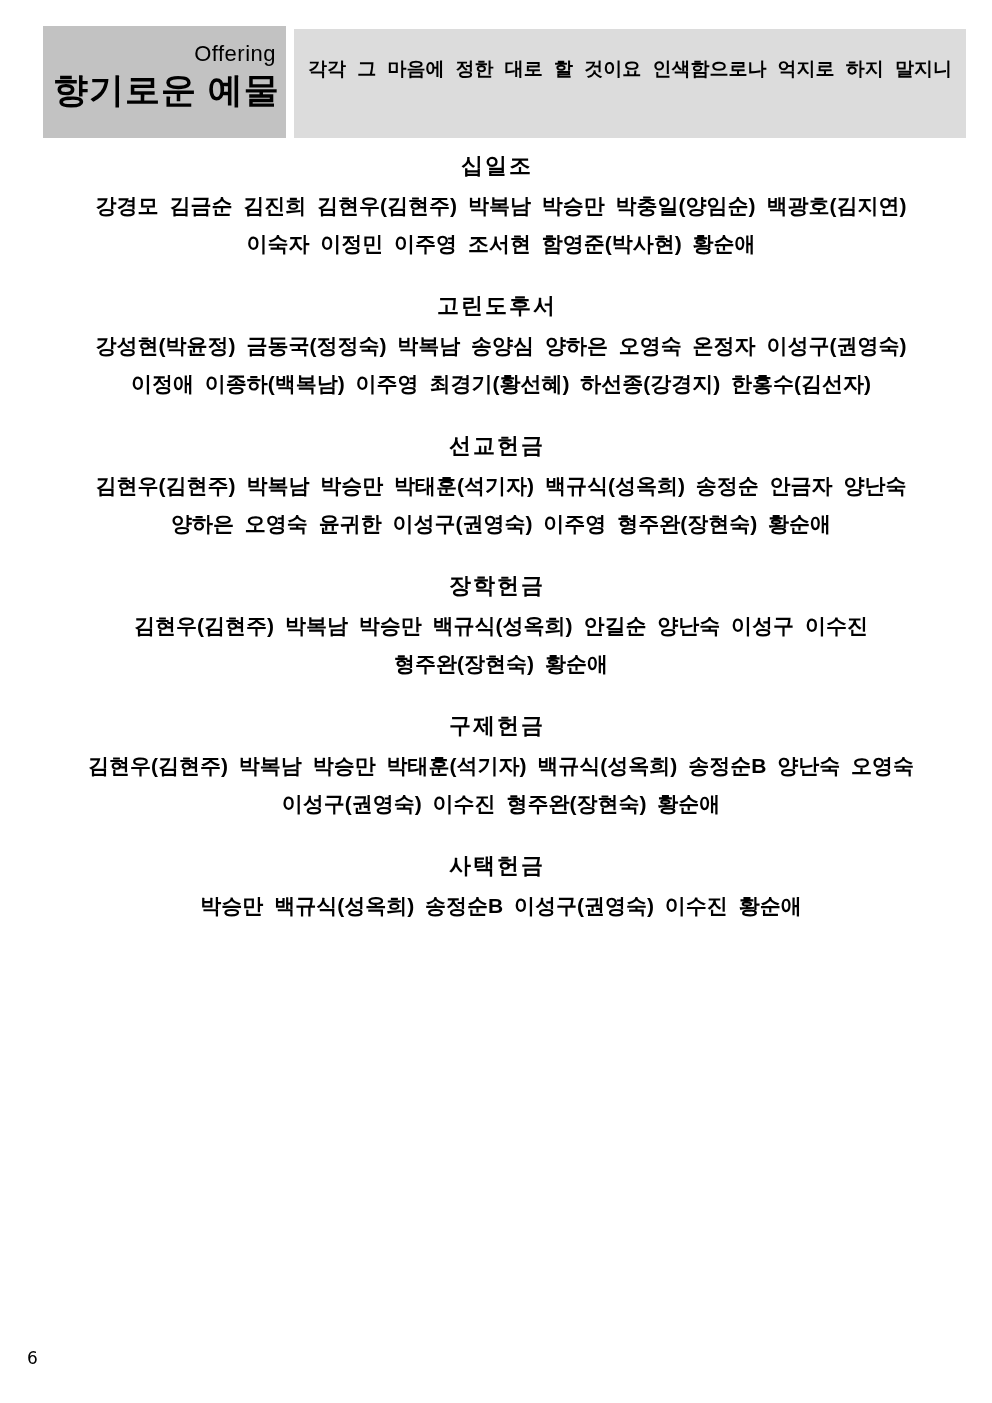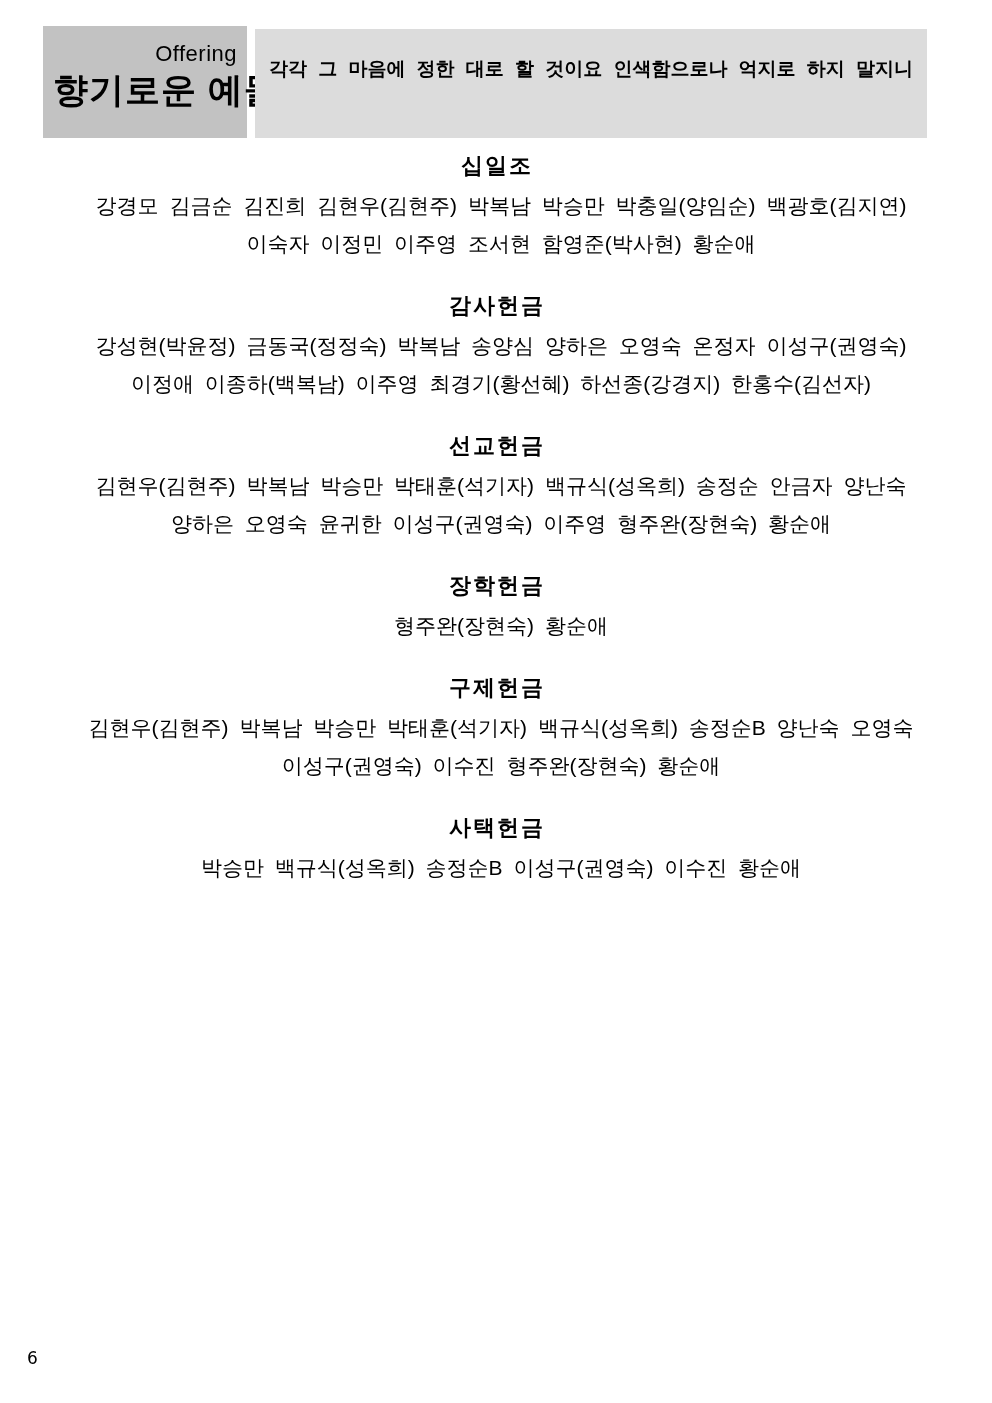--- a/index.html
+++ b/index.html
@@ -16,21 +16,21 @@
     overflow: hidden;
   }
   
   .header {
     position: absolute;
     left: 43px; top: 26px;
     display: flex;
     align-items: stretch;
   }
   .title-box {
-    width: 204px;
+    width: 243px;
     min-height: 108px;
     background: #c2c2c2;
     padding: 14px 10px 26px 10px;
     text-align: right;
   }
   .title-eyebrow {
     font-size: 22px;
     font-weight: normal;
     letter-spacing: 0.5px;
     line-height: 28px;
@@ -71,21 +71,21 @@
   .section { margin-bottom: 30px; text-align: center; }
   .section-title {
     font-size: 22px;
     font-weight: bold;
     letter-spacing: 2px;
     line-height: 26px;
     margin: 0 0 8px 0;
   }
   .name-line {
     font-size: 21px;
-    font-weight: normal;
+    font-weight: bold;
     line-height: 38px;
     padding-left: 8px;
     word-spacing: 5px;
     white-space: nowrap;
   }
   
   .page-number {
     position: absolute;
     left: 27px; top: 1348px;
     font-size: 17px;
@@ -110,33 +110,34 @@
 
   <div class="content">
 
     <div class="section">
       <h2 class="section-title">십일조</h2>
       <div class="name-line">강경모 김금순 김진희 김현우(김현주) 박복남 박승만 박충일(양임순) 백광호(김지연)</div>
       <div class="name-line">이숙자 이정민 이주영 조서현 함영준(박사현) 황순애</div>
     </div>
 
     <div class="section">
-      <h2 class="section-title">감사헌금</h2>
+      <h2 class="section-title">고린도후서</h2>
       <div class="name-line">강성현(박윤정) 금동국(정정숙) 박복남 송양심 양하은 오영숙 온정자 이성구(권영숙)</div>
       <div class="name-line">이정애 이종하(백복남) 이주영 최경기(황선혜) 하선종(강경지) 한홍수(김선자)</div>
     </div>
 
     <div class="section">
       <h2 class="section-title">선교헌금</h2>
       <div class="name-line">김현우(김현주) 박복남 박승만 박태훈(석기자) 백규식(성옥희) 송정순 안금자 양난숙</div>
       <div class="name-line">양하은 오영숙 윤귀한 이성구(권영숙) 이주영 형주완(장현숙) 황순애</div>
     </div>
 
     <div class="section">
       <h2 class="section-title">장학헌금</h2>
+      <div class="name-line">김현우(김현주) 박복남 박승만 백규식(성옥희) 안길순 양난숙 이성구 이수진</div>
       <div class="name-line">형주완(장현숙) 황순애</div>
     </div>
 
     <div class="section">
       <h2 class="section-title">구제헌금</h2>
       <div class="name-line">김현우(김현주) 박복남 박승만 박태훈(석기자) 백규식(성옥희) 송정순B 양난숙 오영숙</div>
       <div class="name-line">이성구(권영숙) 이수진 형주완(장현숙) 황순애</div>
     </div>
 
     <div class="section">

